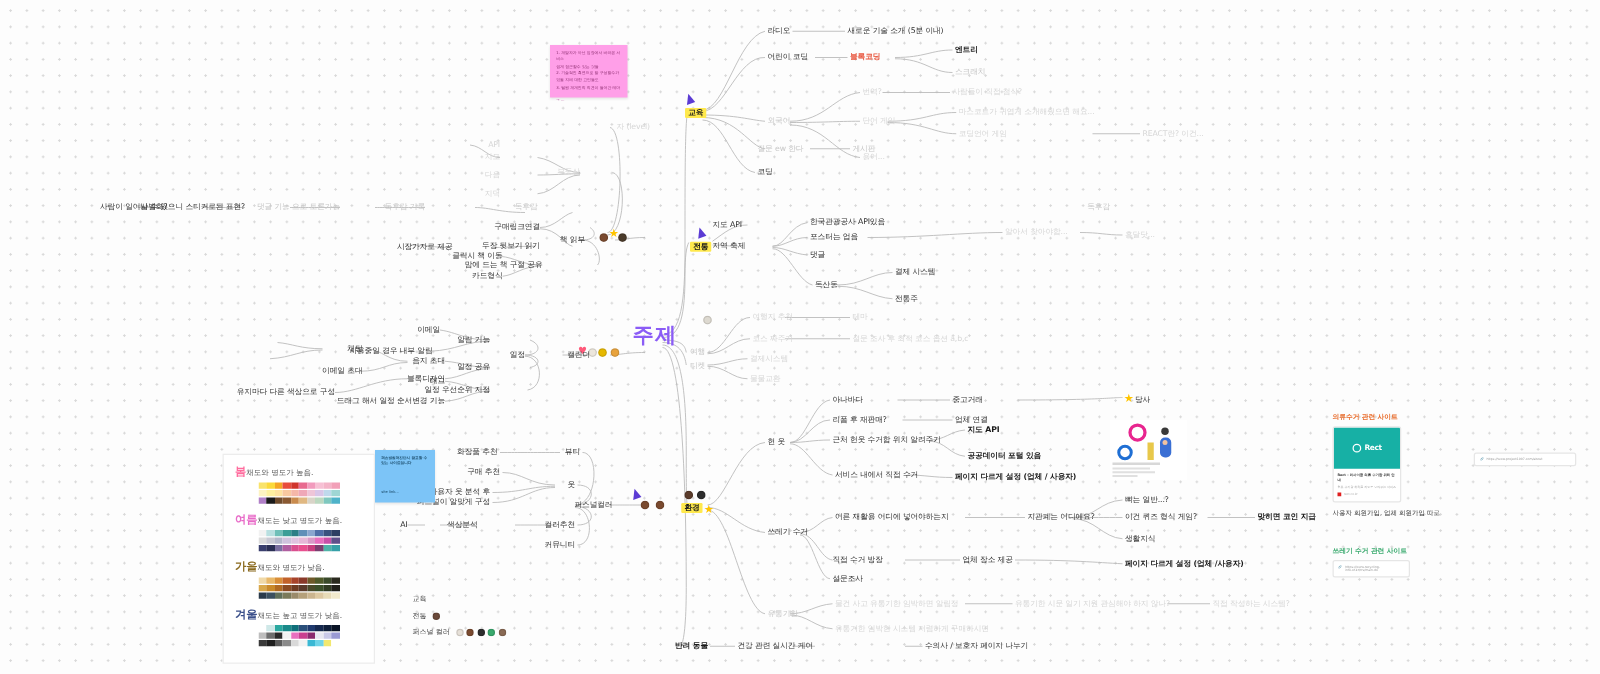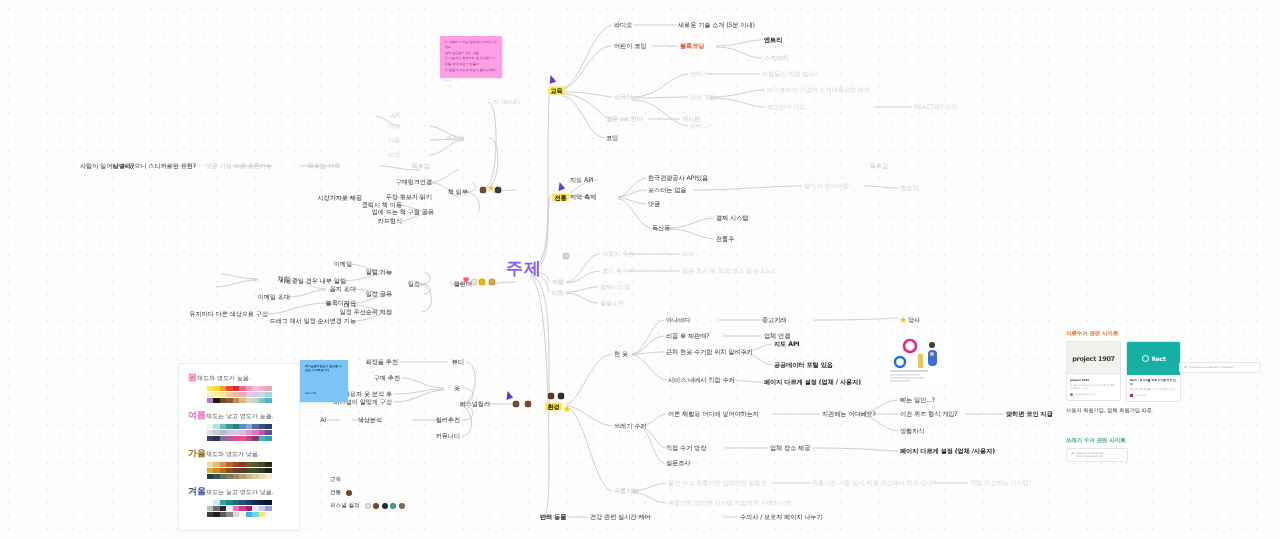--- a/index.html
+++ b/index.html
@@ -631,33 +631,20 @@
             <div class="swatch" style="background: rgb(255, 255, 255);"></div>
           </div>
         </div>
     </div>
   </div>
 
   <div class="ref-sec" style="left:1066px; top:330px; width:205px;">
     <div class="ref-title" style="color:#e86b2a;">의류수거 관련 사이트</div>
     <div class="cards">
       <div class="card">
-        <div class="card-img p1">
-          <span class="card-ttl">project 1907</span>
-        </div>
-        <div class="card-body">
-          <div class="card-h">project 1907</div>
-          <div class="card-p">의류수거 업체 사이트로 수거 신청 및 정보 제공을 하고 있다</div>
-          <div class="card-u">
-            <span class="fav"></span>
-            <span>project1907.com</span>
-          </div>
-        </div>
-      </div>
-      <div class="card">
         <div class="card-img p2">
           <span class="teal-circ" style="display:inline-block;margin-right:3px;vertical-align:middle;"></span>
             <span class="card-ttl w">Rect</span>
         </div>
         <div class="card-body">
           <div class="card-h">Rect - 리사이클 의류 수거함 위치 안내</div>
           <div class="card-p">헌옷 수거함 위치를 지도로 보여주는 서비스</div>
           <div class="card-u">
             <span class="fav sq"></span>
             <span>rect.co.kr</span>

